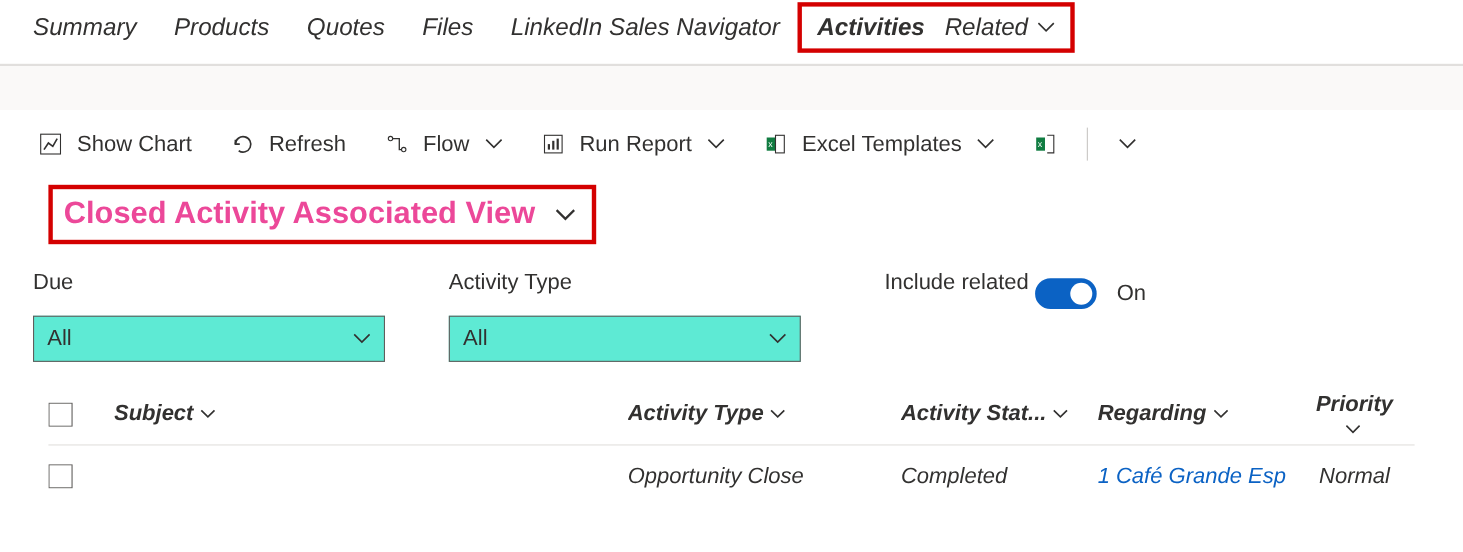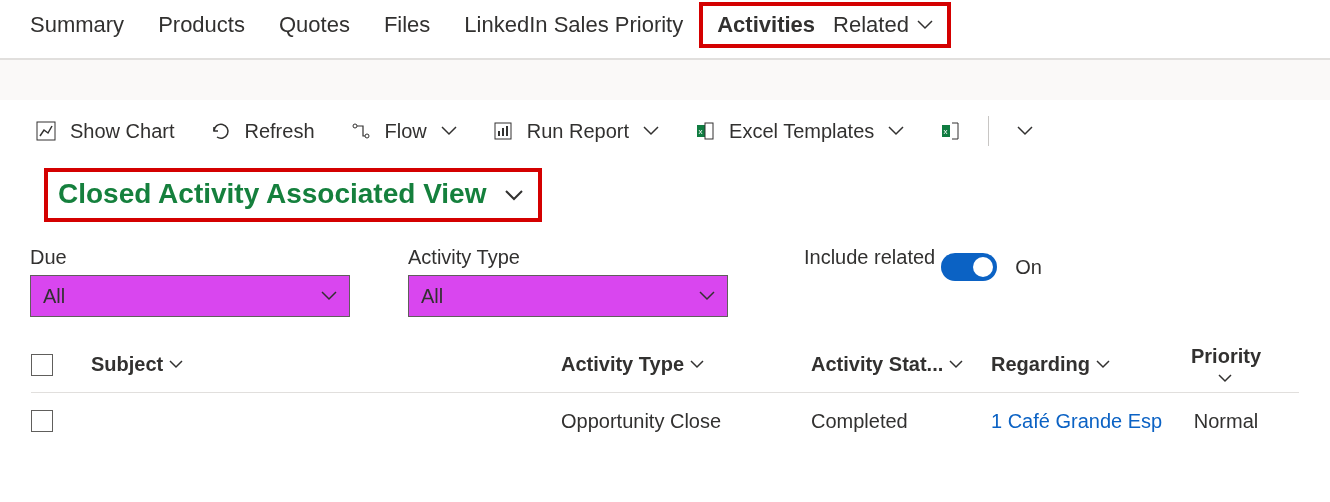--- a/index.html
+++ b/index.html
@@ -13,20 +13,21 @@
   }
   
   .tabbar {
     display: flex;
     align-items: center;
     gap: 34px;
     padding: 12px 30px 20px 30px;
     border-bottom: 2px solid #e1dfdd;
     font-size: 22px;
     color: #323130;
+    font-style: italic;
   }
   .tab { cursor: pointer; white-space: nowrap; }
   .tab.active { font-weight: 600; }
   .highlight-box {
     display: inline-flex;
     align-items: center;
     gap: 18px;
     border: 4px solid #d40000;
     padding: 6px 14px 6px 14px;
     margin: -10px -18px -10px -18px;
@@ -81,21 +82,21 @@
     padding: 12px 44px 16px 44px;
   }
   .view-sel {
     display: inline-flex;
     align-items: center;
     gap: 18px;
     border: 4px solid #d40000;
     padding: 6px 18px 8px 10px;
     font-size: 28px;
     font-weight: 600;
-    color: #15803d;
+    color: #ec4899;
     cursor: pointer;
   }
 
   
   .filters {
     display: flex;
     align-items: flex-start;
     gap: 58px;
     padding: 8px 30px 20px 30px;
     font-size: 20px;
@@ -109,21 +110,22 @@
   .combo {
     width: 320px;
     height: 42px;
     border: 1px solid #605e5c;
     display: flex;
     align-items: center;
     justify-content: space-between;
     padding: 0 12px;
     font-size: 20px;
     cursor: pointer;
-    background: #d946ef;
+    background: #5eead4;
+    margin-top: 12px;
   }
   .toggle-col {
     display: flex;
     flex-direction: row;
     gap: 6px;
     margin-left: 18px;
   }
   .toggle-row {
     display: flex;
     align-items: center;
@@ -143,21 +145,22 @@
     right: 4px;
     top: 4px;
     width: 20px;
     height: 20px;
     border-radius: 50%;
     background: #fff;
   }
 
   
   .table {
-    padding: 0 31px;
+    padding: 0 44px;
+    font-style: italic;
   }
   .trow {
     display: flex;
     align-items: center;
     height: 56px;
     border-bottom: 1px solid #e1dfdd;
   }
   .trow.head { font-weight: 600; font-size: 20px; }
   .trow.body { font-size: 20px; border-bottom: none; }
   .cell { display: flex; align-items: center; gap: 6px; white-space: nowrap; overflow: hidden; text-overflow: ellipsis; }
@@ -177,21 +180,21 @@
   .link { color: #0b62c4; cursor: pointer; }
 </style>
 </head>
 <body>
 
 <div class="tabbar">
   <span class="tab">Summary</span>
   <span class="tab">Products</span>
   <span class="tab">Quotes</span>
   <span class="tab">Files</span>
-  <span class="tab">LinkedIn Sales Priority</span>
+  <span class="tab">LinkedIn Sales Navigator</span>
   <span class="highlight-box">
     <span class="tab active">Activities</span>
     <span class="tab dropdown-tab">
       <span>Related</span>
       <span class="chev">
         <svg width="16" height="10" viewBox="0 0 16 10">
             <path d="M1 1 L8 8 L15 1" fill="none" stroke="#323130" stroke-width="1.5"></path>
           </svg>
       </span>
     </span>

